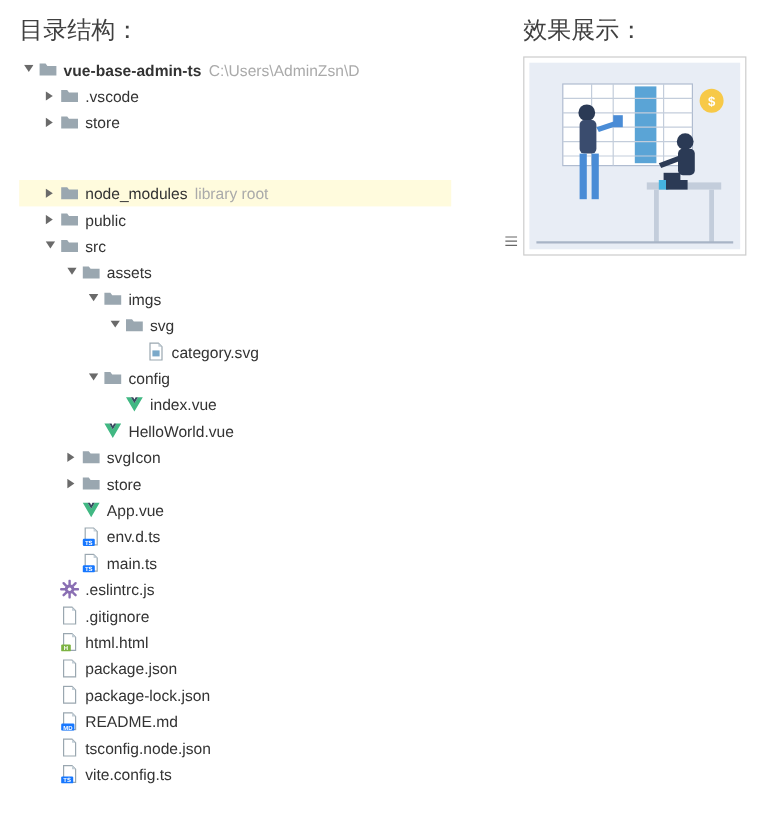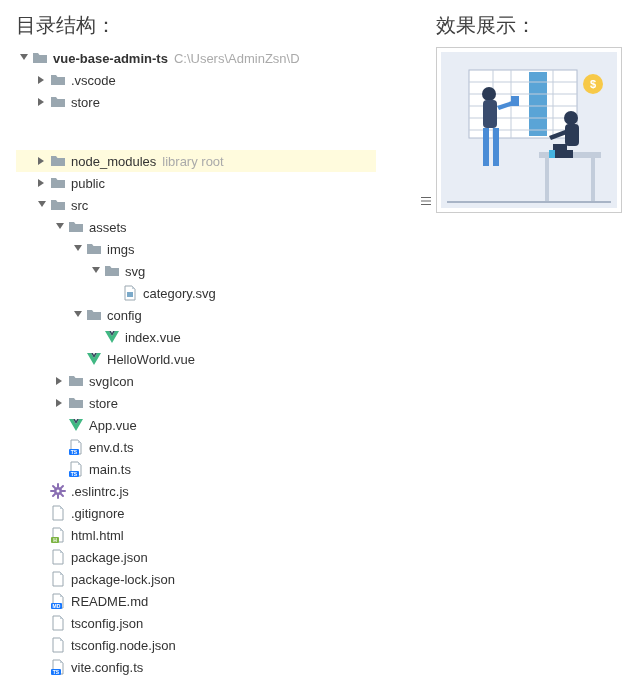--- a/index.html
+++ b/index.html
@@ -407,32 +407,20 @@
           <span class="indent"></span>
           <span class="arrow blank">
             <svg viewBox="0 0 8 8"></svg>
           </span>
           <span class="icon">
             <svg viewBox="0 0 16 16">
               <use href="#i-md"></use>
             </svg>
           </span>
           <span class="label">README.md</span>
-        </li>
-        <li class="tree-row">
-          <span class="indent"></span>
-          <span class="arrow blank">
-            <svg viewBox="0 0 8 8"></svg>
-          </span>
-          <span class="icon">
-            <svg viewBox="0 0 16 16">
-              <use href="#i-file"></use>
-            </svg>
-          </span>
-          <span class="label">tsconfig.json</span>
         </li>
         <li class="tree-row">
           <span class="indent"></span>
           <span class="arrow blank">
             <svg viewBox="0 0 8 8"></svg>
           </span>
           <span class="icon">
             <svg viewBox="0 0 16 16">
               <use href="#i-file"></use>
             </svg>

